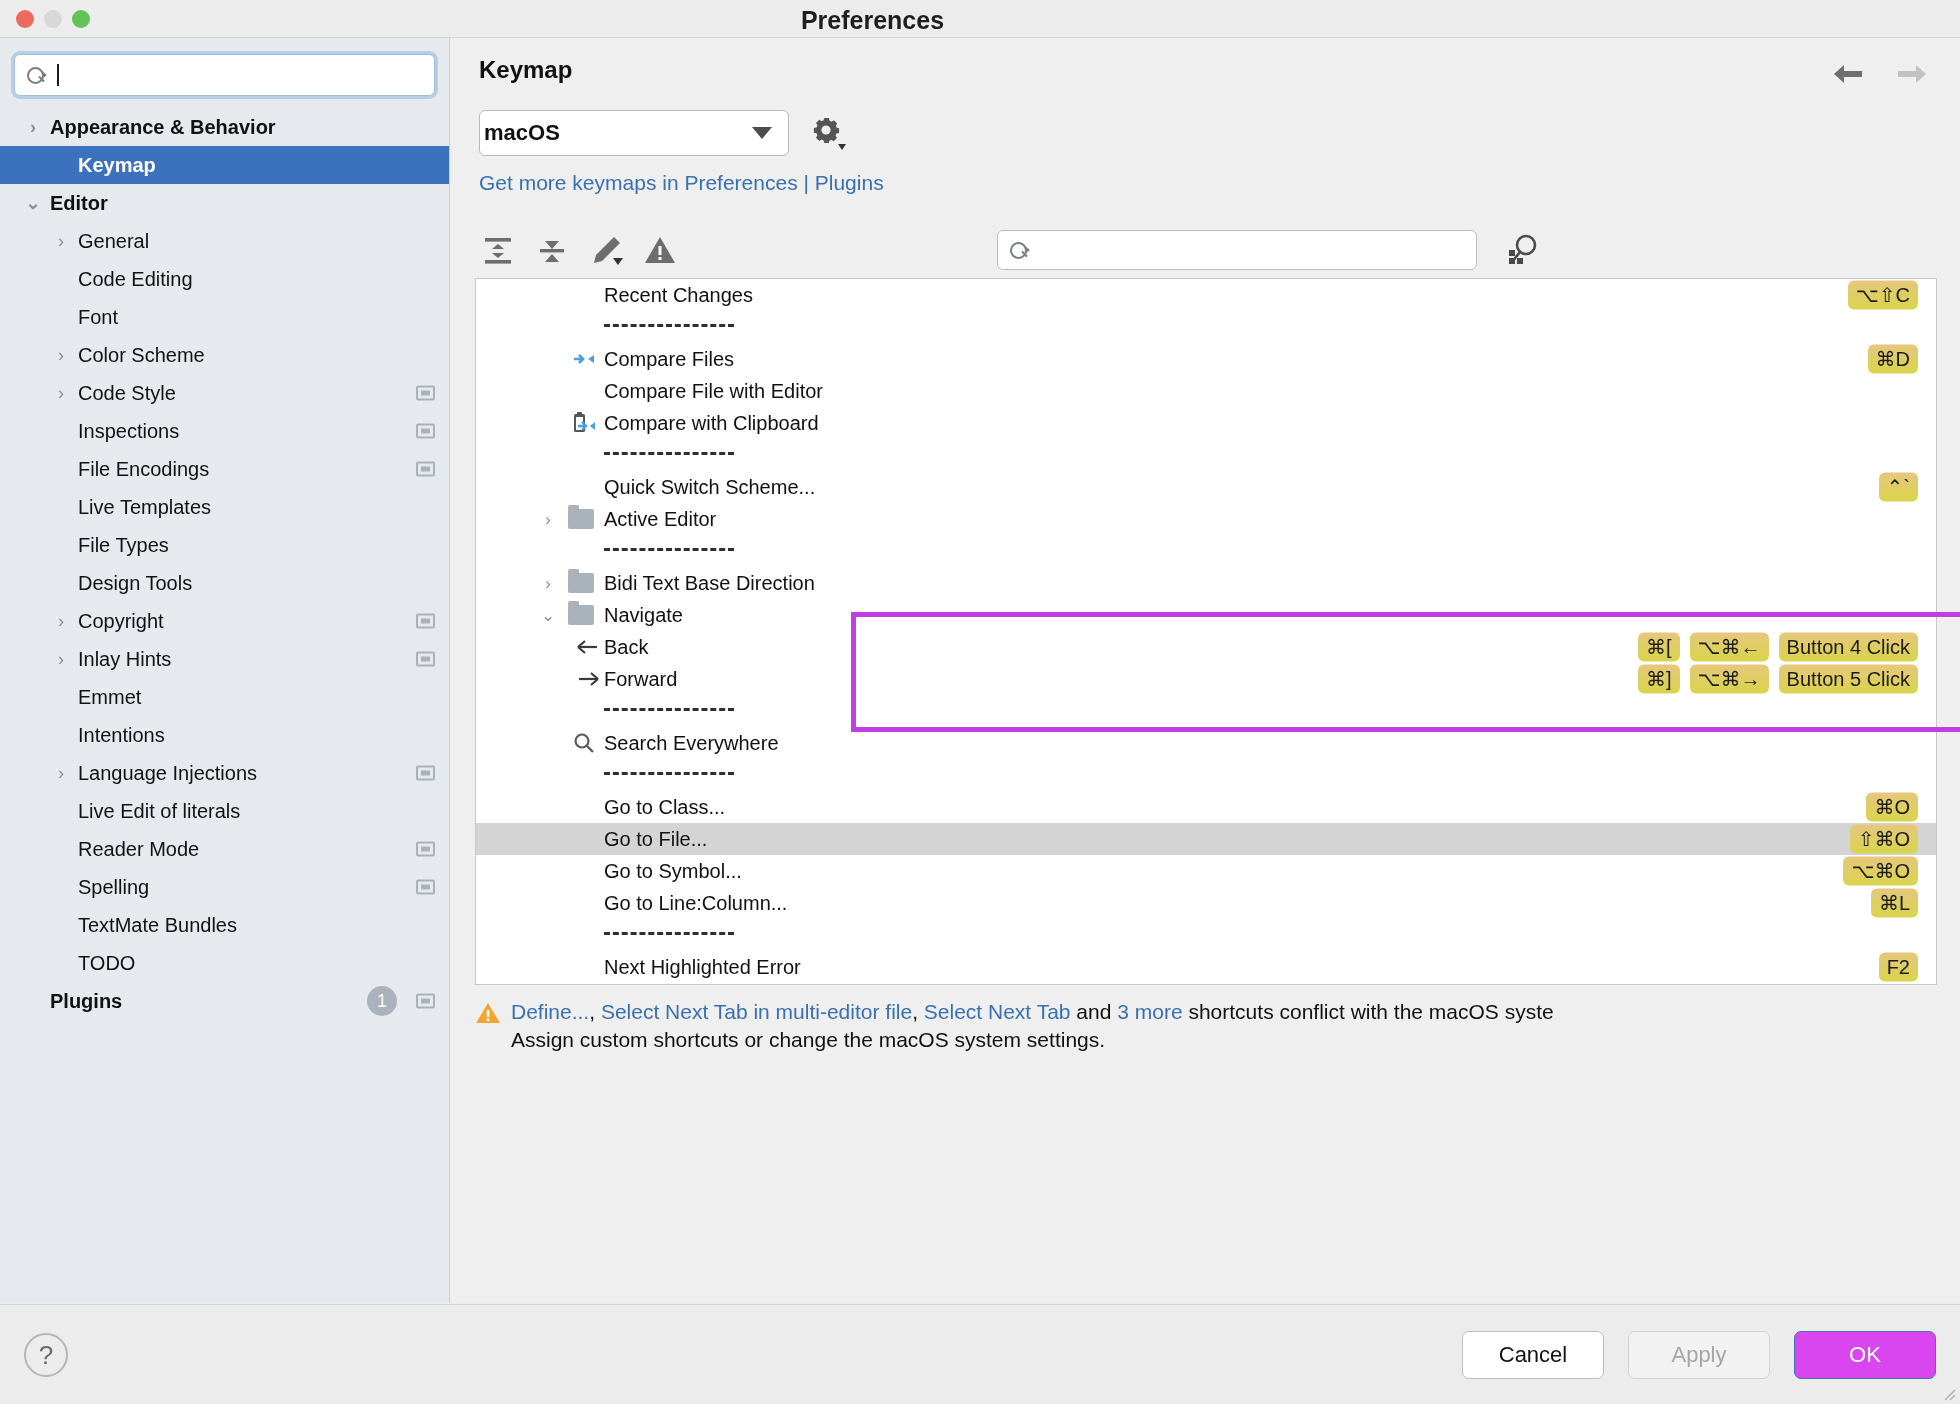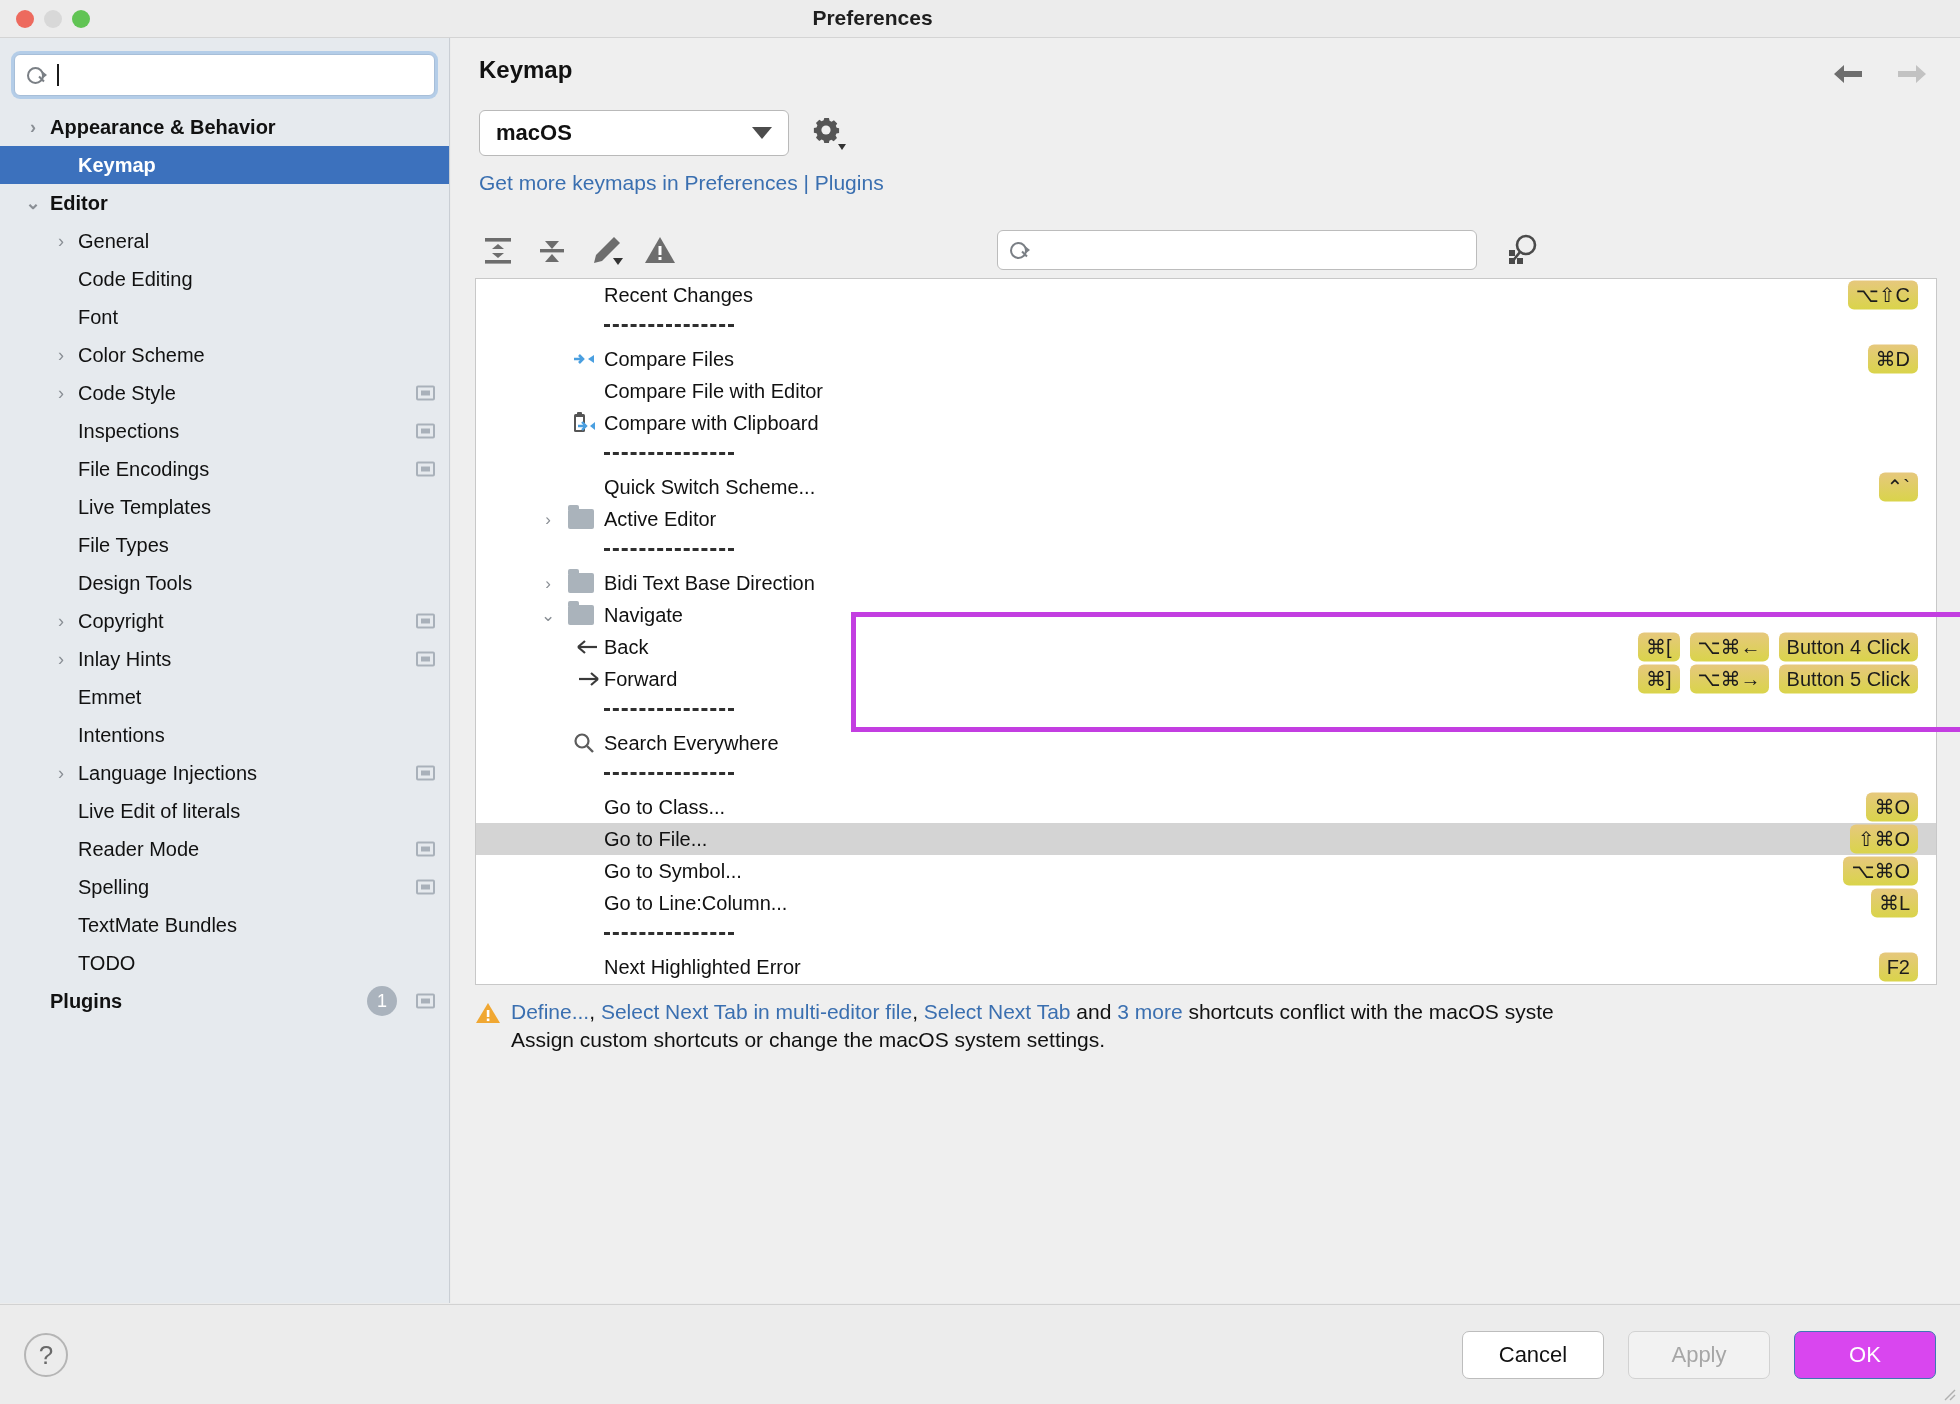--- a/index.html
+++ b/index.html
@@ -16,21 +16,21 @@
     background: #ececec;
     border-bottom: 1px solid #d4d4d4;
   }
   .traffic { position: absolute; left: 16px; top: 10px; display: flex; gap: 10px; }
   .tl { width: 18px; height: 18px; border-radius: 50%; }
   .tl.red    { background: #ed6a5e; }
   .tl.yellow { background: #d8d8d8; }
   .tl.green  { background: #61c454; }
   .title-text {
     position: absolute; left: 0; top: 6px; width: 1745px;
-    text-align: center; font-size: 21px; font-weight: bold; color: #1e1e1e;
+    text-align: center; font-size: 25px; font-weight: bold; color: #1e1e1e;
   }
 
   
   .sidebar {
     position: absolute; left: 0; top: 38px; width: 450px; height: 1265px;
     background: #e6eaee;
     border-right: 1px solid #c9ced4;
     overflow: hidden;
   }
   .search-wrap { padding: 16px 14px 0 14px; }
@@ -99,21 +99,21 @@
     font-size: 24px; font-weight: bold; color: #111;
   }
   .nav-arrows { position: absolute; right: 28px; top: 20px; display: flex; gap: 24px; }
   .arrow-btn { width: 40px; height: 32px; position: relative; }
   .arrow-svg { display: block; }
 
   .keymap-row { position: absolute; left: 28px; top: 72px; display: flex; align-items: center; gap: 22px; }
   .combo {
     width: 310px; height: 46px; background: #fff;
     border: 1px solid #b9b9b9; border-radius: 6px;
-    display: flex; align-items: center; padding: 0 16px;
+    display: flex; align-items: center; padding: 0 4px;
     font-size: 22px; font-weight: bold; color: #111;
     position: relative;
   }
   .combo .dd-arrow {
     position: absolute; right: 16px; top: 50%; transform: translateY(-50%);
     width: 0; height: 0;
     border-left: 10px solid transparent; border-right: 10px solid transparent;
     border-top: 12px solid #4c4c4c;
   }
   .gear-btn { width: 36px; height: 36px; position: relative; }

